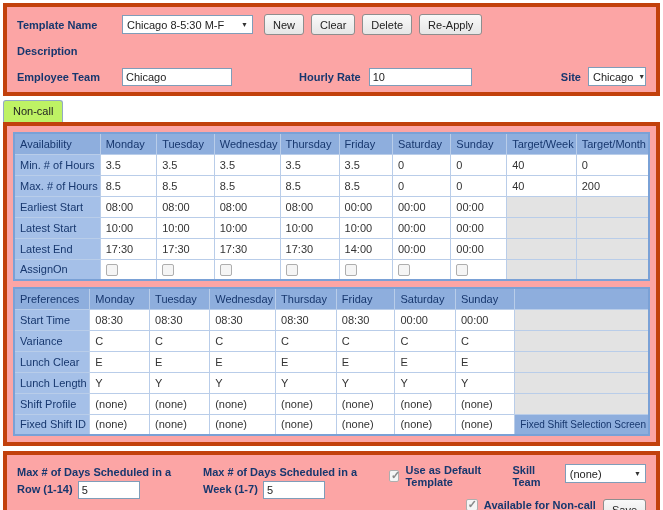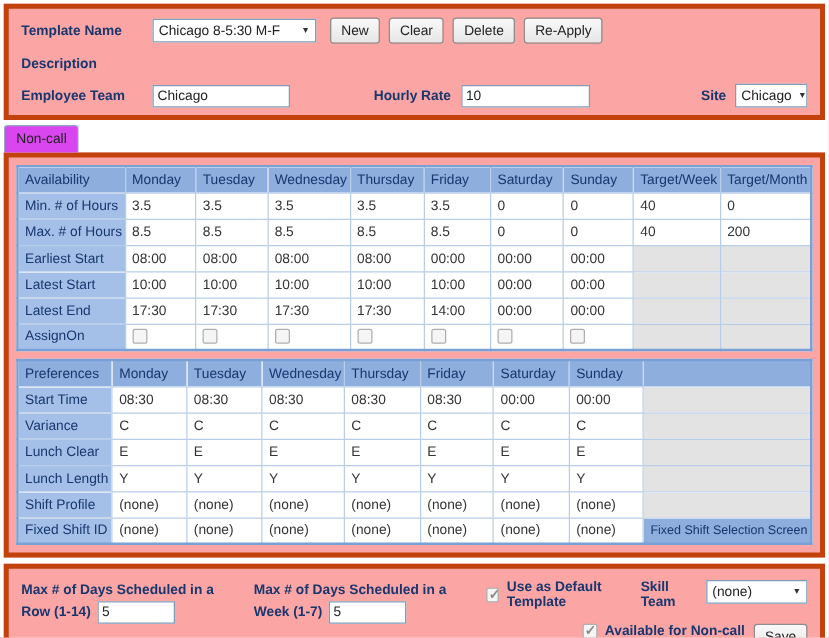--- a/index.html
+++ b/index.html
@@ -31,21 +31,21 @@
   .btn {
     background:linear-gradient(#f9f9f9,#e6e6e6);
     border:1px solid #8e8e8e; border-radius:3px; height:21px;
     padding:0 8px; font:11px "Liberation Sans", sans-serif; color:#222; cursor:pointer;
   }
 
   
   .tabs { display:flex; margin:4px 0 0 3px; }
   .tab {
     border:1px solid #93a9c4; border-bottom:none; border-radius:3px 3px 0 0;
-    padding:4px 9px 4px; margin-right:3px; background:#d946ef; color:#222;
+    padding:4px 9px 4px; margin-right:3px; background:#bef264; color:#222;
     cursor:pointer; height:22px;
   }
   .tab.active { border-top:3px solid #f2a33c; padding-top:2px; background:#f4f7fb; }
 
   
   .main-panel { margin:0 3px; padding:6px 6px; }
   table.grid { border-collapse:collapse; table-layout:fixed; border:2px solid #7aa1d6; background:#fff; }
   table.grid + table.grid { margin-top:6px; }
   .grid th, .grid td {
     border:1px solid #b9cde9; height:21px; padding:0 2px 0 5px;

